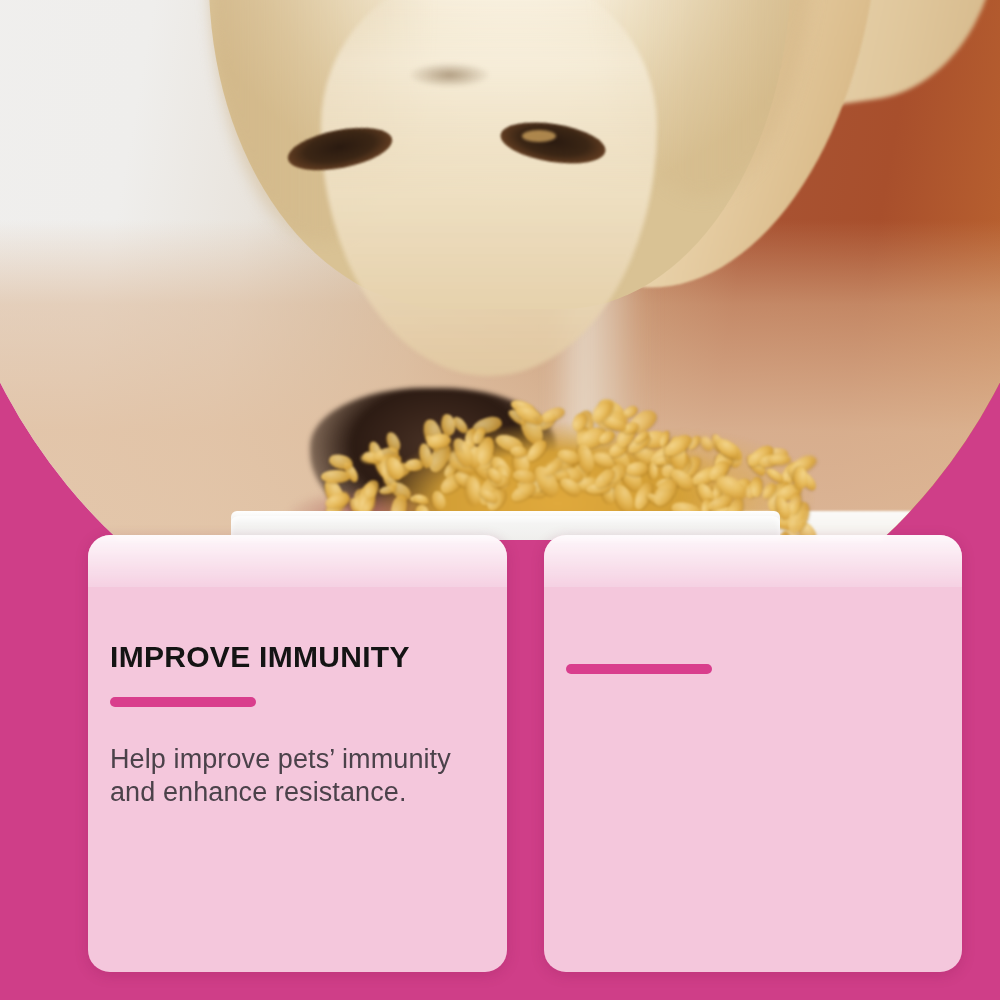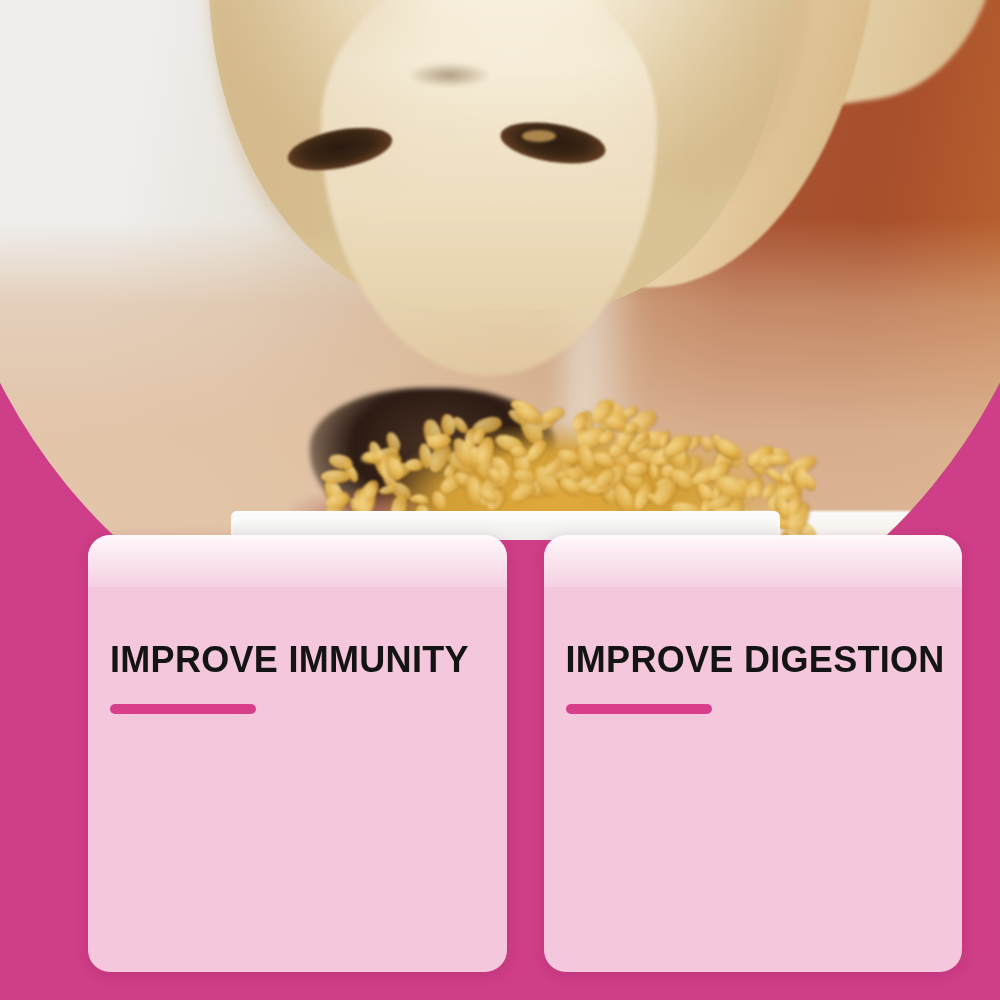--- a/index.html
+++ b/index.html
@@ -264,21 +264,21 @@
     content:"";
     position:absolute; left:0; right:0; top:0; height:52px;
     background:linear-gradient(180deg, rgba(255,255,255,.88), rgba(255,255,255,.18));
     pointer-events:none;
   }
   .card-body {
     position:relative;
     padding:105px 30px 0 22px;
   }
   .card-title {
-    font-size:36px;
+    font-size:30px;
     font-weight:700;
     letter-spacing:.3px;
     color:#141414;
     line-height:1.1;
     white-space:nowrap;
   }
   .card-rule {
     margin-top:24px;
     width:146px; height:10px;
     border-radius:6px;
@@ -522,24 +522,24 @@
   </div>
 
   <div class="pink-bottom"></div>
 
   <div class="cards">
 
     <div class="card">
       <div class="card-body">
         <div class="card-title">IMPROVE IMMUNITY</div>
         <div class="card-rule"></div>
+        <div class="card-text">Help improve pets’ immunity and enhance resistance.</div>
       </div>
     </div>
 
     <div class="card">
       <div class="card-body">
-        <div class="card-title">IMPROVE DIGESTION</div>
         <div class="card-rule"></div>
       </div>
     </div>
 
   </div>
 </div>
 
 </body></html>

